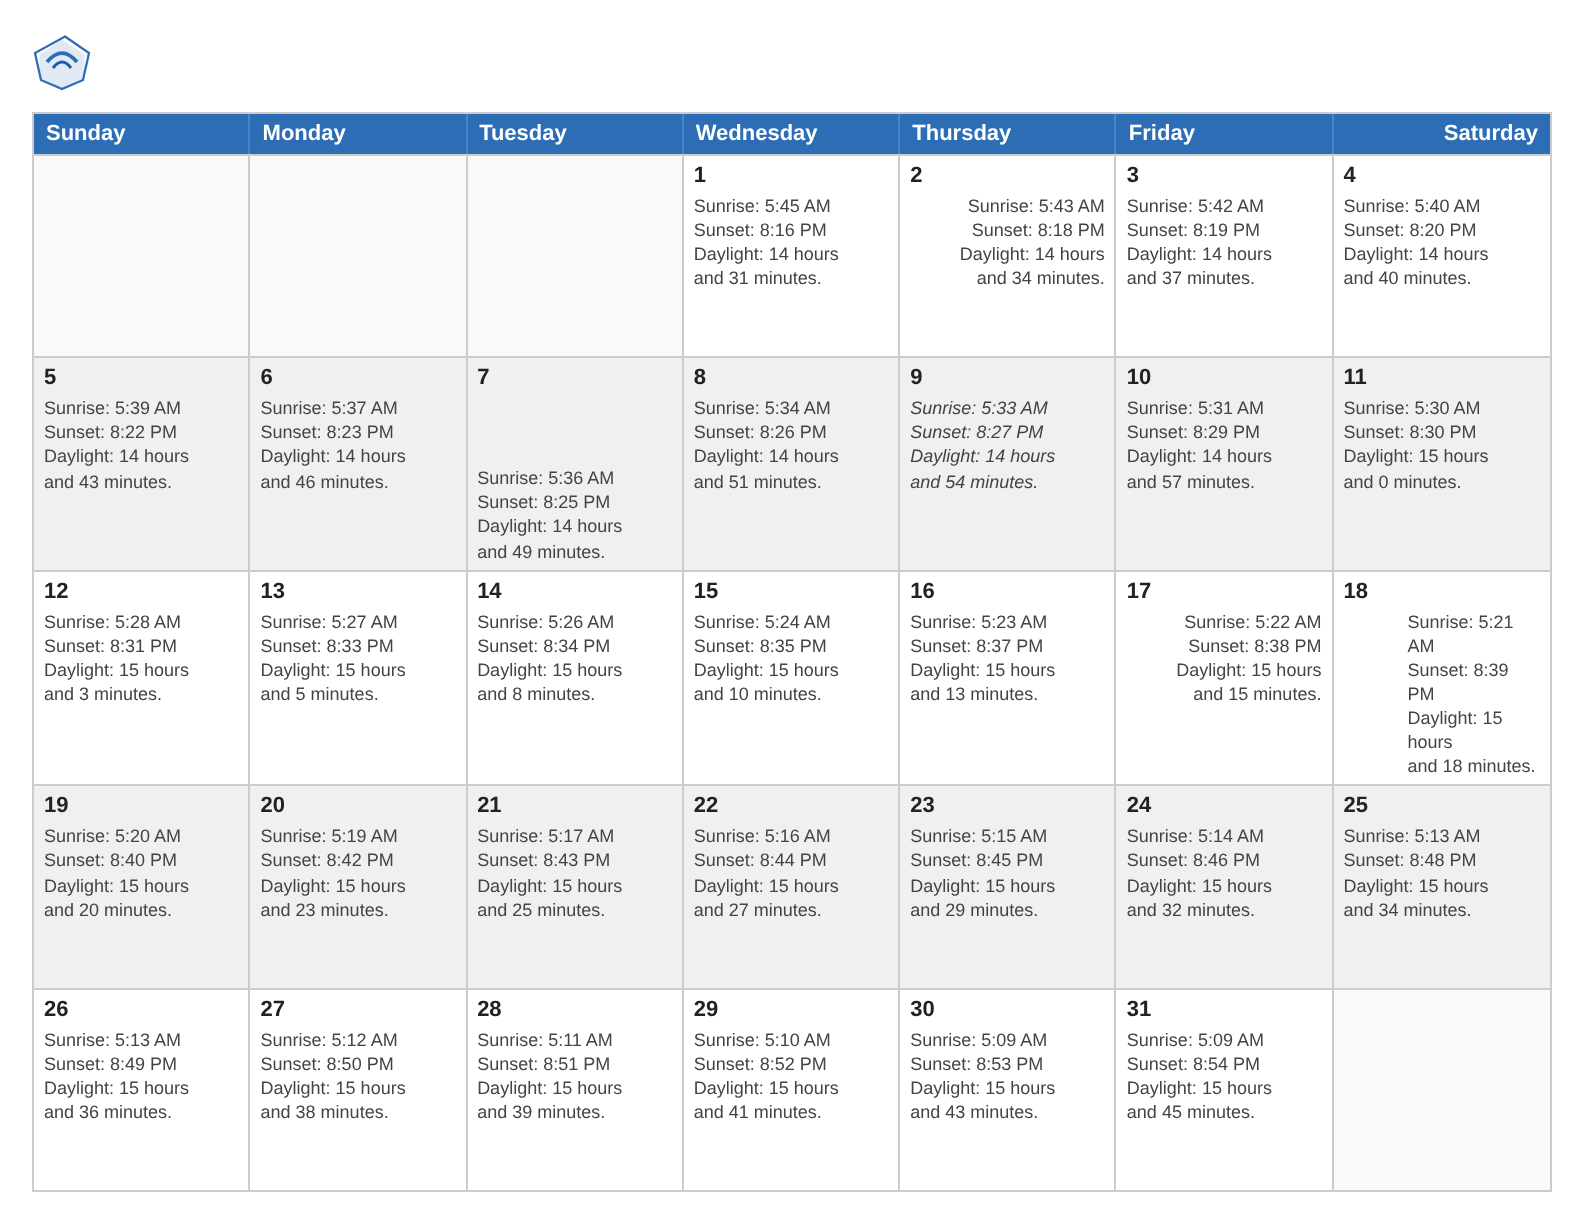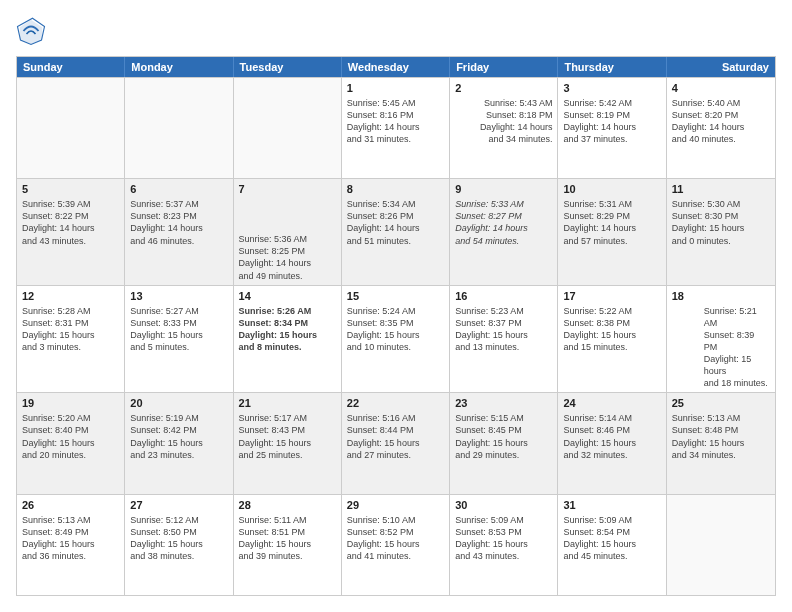--- a/index.html
+++ b/index.html
@@ -137,22 +137,22 @@
       <h2></h2>
     </div>
   </div>
 
   <div class="calendar">
     <div class="cal-header">
     <div class="cal-header-cell">Sunday</div>
         <div class="cal-header-cell">Monday</div>
         <div class="cal-header-cell">Tuesday</div>
         <div class="cal-header-cell">Wednesday</div>
+        <div class="cal-header-cell">Thursday</div>
         <div class="cal-header-cell">Friday</div>
-        <div class="cal-header-cell">Thursday</div>
         <div class="cal-header-cell">Saturday</div>
       </div>
     <div class="cal-body">
     <div class="cal-row">
           <div class="cal-cell empty"></div>
           <div class="cal-cell empty"></div>
           <div class="cal-cell empty"></div>
           <div class="cal-cell">
             <div class="day-num">1</div>
             <div class="cell-info" style="white-space: pre-line;">Sunrise: 5:45 AM
@@ -243,42 +243,42 @@
           </div>
           <div class="cal-cell">
             <div class="day-num">13</div>
             <div class="cell-info" style="white-space: pre-line;">Sunrise: 5:27 AM
 Sunset: 8:33 PM
 Daylight: 15 hours
 and 5 minutes.</div>
           </div>
           <div class="cal-cell">
             <div class="day-num">14</div>
-            <div class="cell-info" style="white-space: pre-line; font-weight: bold;">Sunrise: 5:26 AM
+            <div class="cell-info" style="white-space: pre-line;">Sunrise: 5:26 AM
 Sunset: 8:34 PM
 Daylight: 15 hours
 and 8 minutes.</div>
           </div>
           <div class="cal-cell">
             <div class="day-num">15</div>
             <div class="cell-info" style="white-space: pre-line;">Sunrise: 5:24 AM
 Sunset: 8:35 PM
 Daylight: 15 hours
 and 10 minutes.</div>
           </div>
           <div class="cal-cell">
             <div class="day-num">16</div>
             <div class="cell-info" style="white-space: pre-line;">Sunrise: 5:23 AM
 Sunset: 8:37 PM
 Daylight: 15 hours
 and 13 minutes.</div>
           </div>
           <div class="cal-cell">
             <div class="day-num">17</div>
-            <div class="cell-info" style="white-space: pre-line;">Sunrise: 5:22 AM
+            <div class="cell-info" style="white-space: pre-line; text-align: right;">Sunrise: 5:22 AM
 Sunset: 8:38 PM
 Daylight: 15 hours
 and 15 minutes.</div>
           </div>
           <div class="cal-cell">
             <div class="day-num">18</div>
             <div class="cell-info" style="white-space: pre-line; margin-left: 32px;">Sunrise: 5:21 AM
 Sunset: 8:39 PM
 Daylight: 15 hours
 and 18 minutes.</div>

